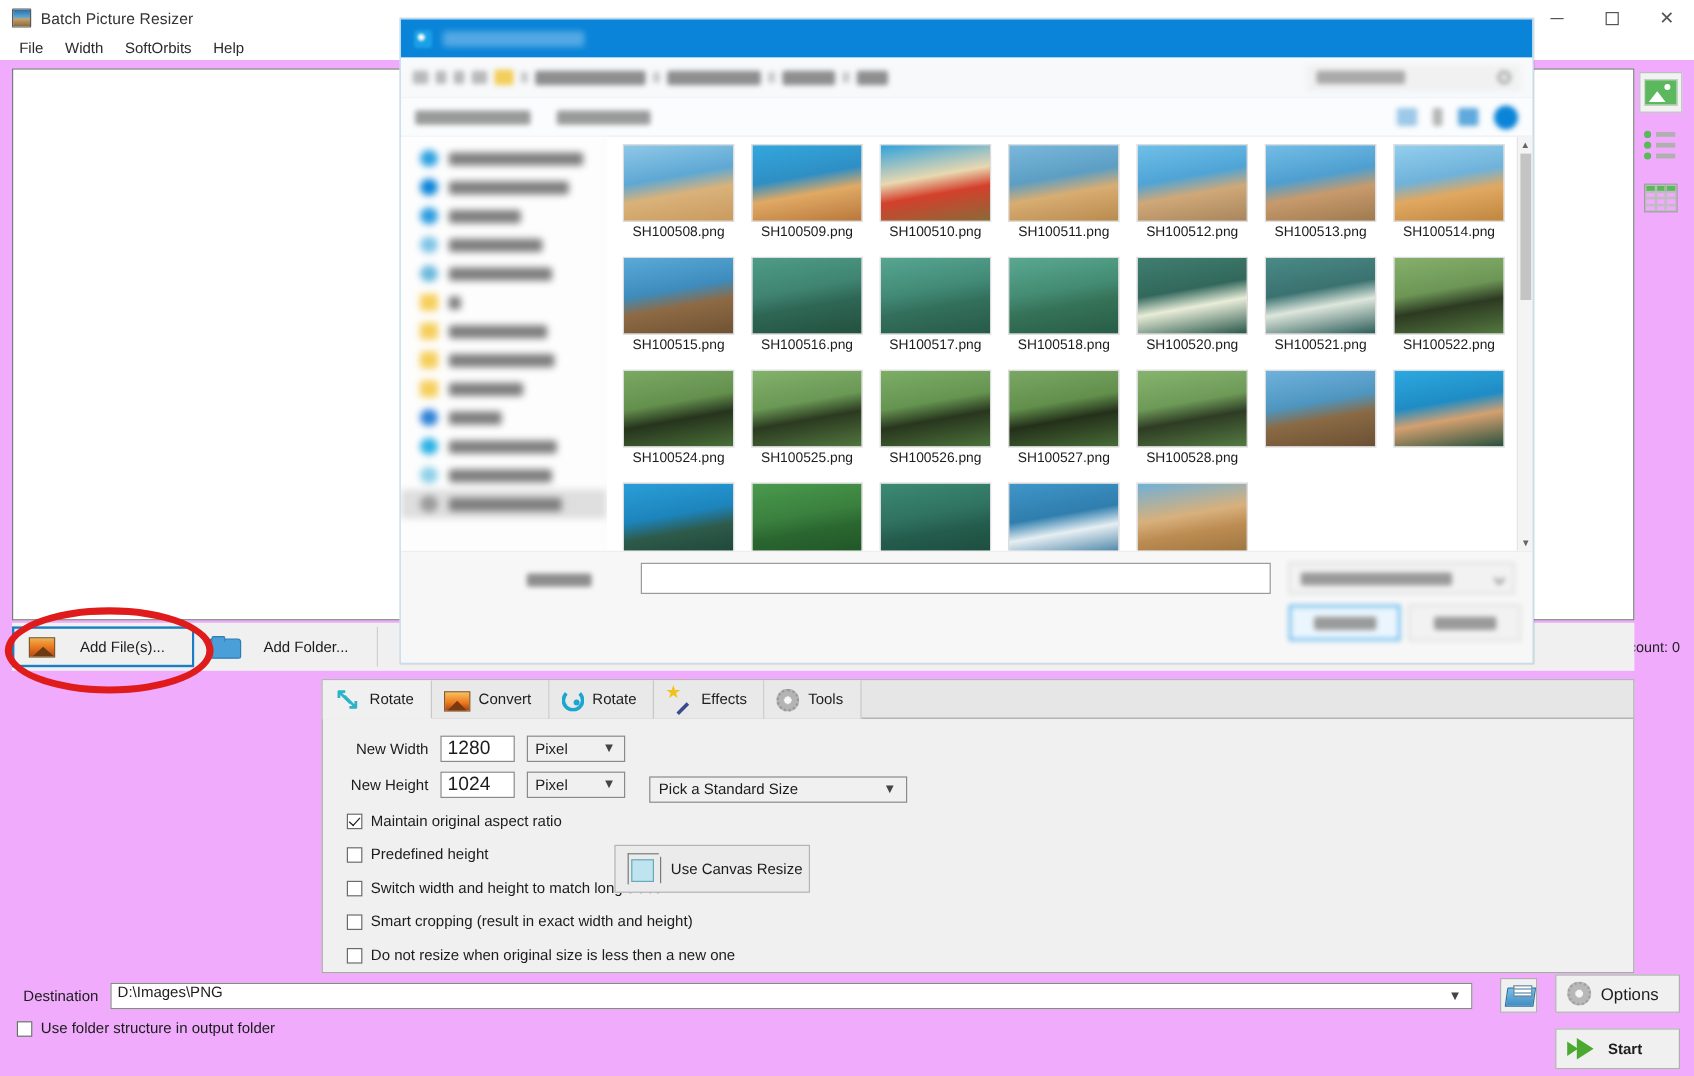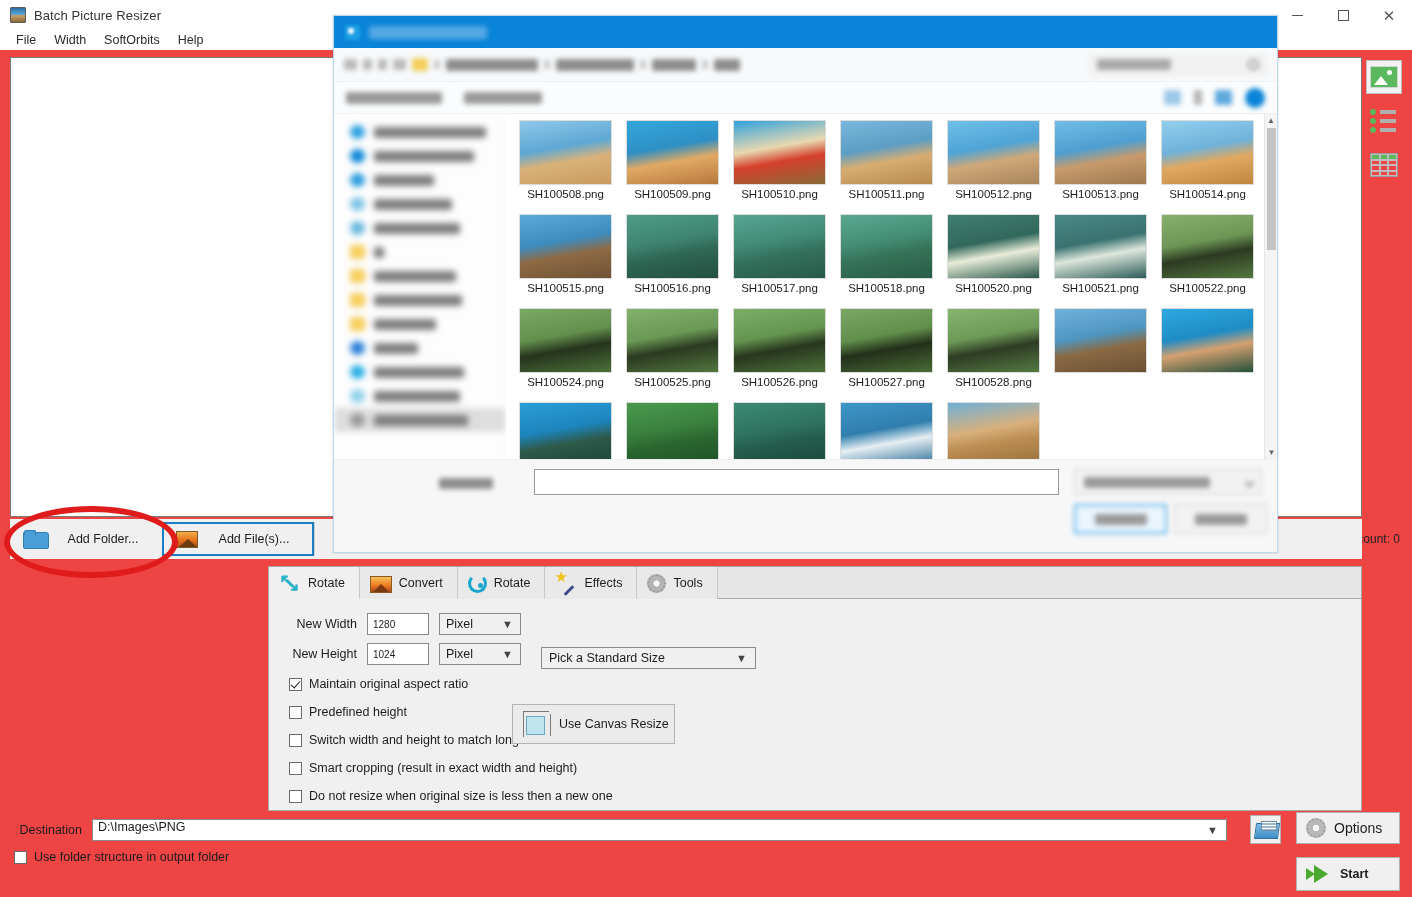--- a/index.html
+++ b/index.html
@@ -5,21 +5,21 @@
   * { box-sizing: border-box; margin: 0; padding: 0; }
   html, body {
     width: 1412px; height: 897px;
     font-family: "Liberation Sans", sans-serif;
     background: #f0f0f0;
     overflow: hidden;
   }
   #app {
     position: relative;
     width: 1412px; height: 897px;
-    background: #ef4444;
+    background: #f0abfc;
   }
 
   
   .titlebar {
     position: absolute; top: 0; left: 0; width: 1412px; height: 30px;
     background: #ffffff;
     display: flex; align-items: center;
   }
   .app-icon {
     width: 16px; height: 16px; margin-left: 10px; margin-right: 8px;
@@ -206,21 +206,21 @@
     border: 2px dotted #9a9a9a; margin-top: 1px;
   }
 
   .tabbody { position: relative; padding: 14px 0 0 0; height: 212px; }
 
   .frow { display: flex; align-items: center; margin-bottom: 8px; }
   .flabel { width: 98px; text-align: right; padding-right: 10px; font-size: 12.5px; color: #1c1c1c; }
   .finput {
     width: 62px; height: 22px; padding: 0 5px;
     border: 1px solid #8a8a8a; background: #fff;
-    font-size: 10px; color: #1c1c1c; font-family: "Liberation Sans", sans-serif;
+    font-size: 16px; color: #1c1c1c; font-family: "Liberation Sans", sans-serif;
   }
   .fselect {
     width: 82px; height: 22px; margin-left: 10px;
     border: 1px solid #8a8a8a; background: #f0f0f0;
     font-size: 12.5px; color: #1c1c1c;
     display: flex; align-items: center; padding-left: 6px; position: relative;
   }
   .fselect .cv { position: absolute; right: 7px; top: 4px; color: #444; font-size: 11px; }
   .stdsize {
     position: absolute; left: 272px; top: 48px;
@@ -515,27 +515,27 @@
           <i></i>
           <i></i>
           <i></i>
       </span>
     </div>
   </div>
 
   <div class="images-count">Images count: 0</div>
 
   <div class="addbar">
+    <div class="tbtn focused">
+      <span class="ic-addfile"></span>
+      <span class="lbl">Add File(s)...</span>
+    </div>
     <div class="tbtn">
       <span class="ic-addfolder"></span>
       <span class="lbl">Add Folder...</span>
-    </div>
-    <div class="tbtn focused">
-      <span class="ic-addfile"></span>
-      <span class="lbl">Add File(s)...</span>
     </div>
     <div class="tbtn partial"></div>
   </div>
 
   <div class="annot-ellipse"></div>
 
   <div class="tabpanel">
     <div class="tabstrip">
       <div class="tab active">
         <span class="tab-ic ic-resize"></span>

